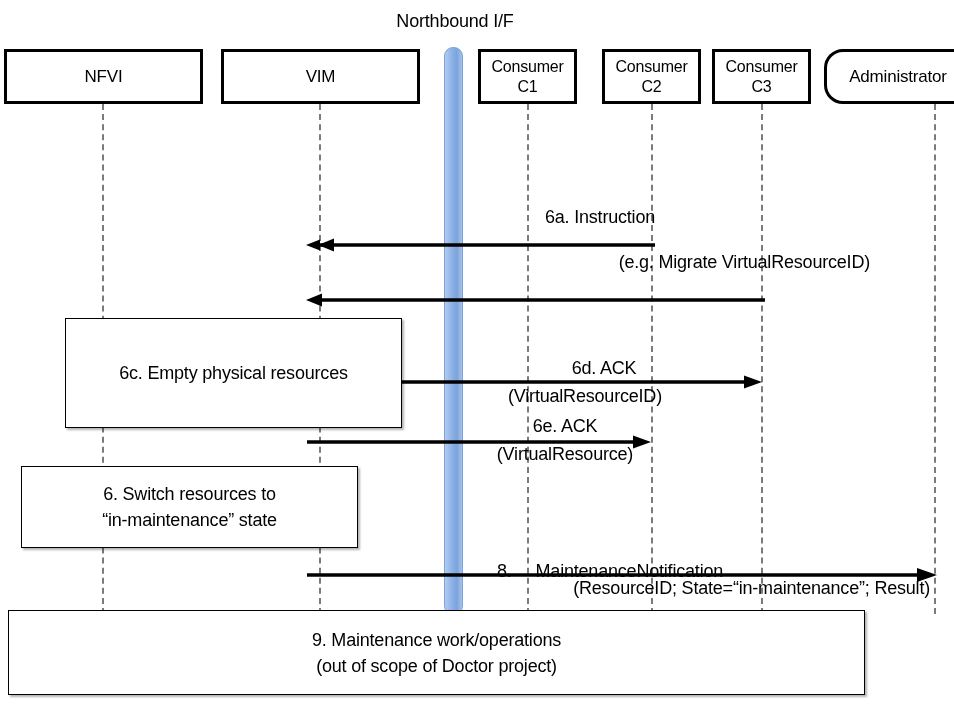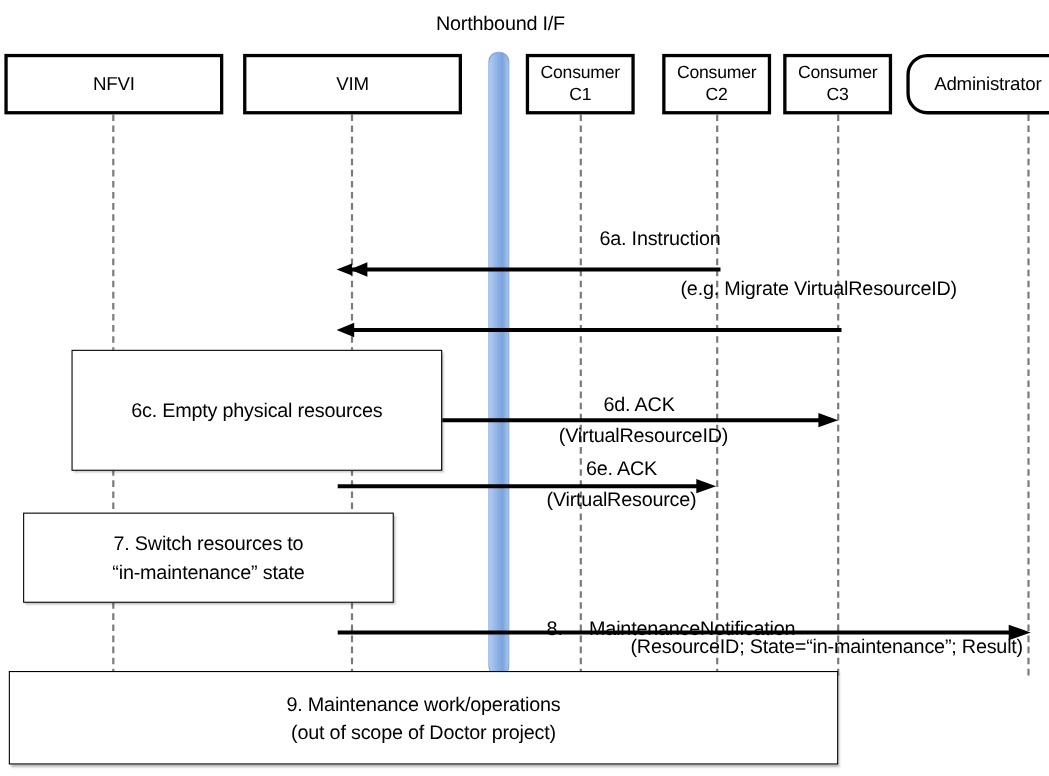--- a/index.html
+++ b/index.html
@@ -173,48 +173,48 @@
   <div class="note-box" style="left:21px; top:318px; width:337px; height:110px;margin-left:44px;">
     <span>6c. Empty physical resources</span>
   </div>
 
   <div class="msg-arrow" style="left:358px; top:375px; width:408px;">
     <svg width="408" height="14" viewBox="0 0 408 14">
       <line x1="0" y1="7" x2="396" y2="7" stroke="#000000" stroke-width="3.5"></line>
       <polygon points="404,7 386,0.5 386,13.5" fill="#000000"></polygon>
     </svg>
   </div>
-  <div class="msg-label" style="left:416px; top:356px; width:330px; text-align:center;">6d. ACK</div>
+  <div class="msg-label" style="left:439px; top:356px; width:330px; text-align:center;">6d. ACK</div>
   <div class="msg-label" style="left:400px; top:384px; width:370px; text-align:center;">(VirtualResourceID)</div>
 
   <div class="msg-arrow" style="left:307px; top:435px; width:350px;">
     <svg width="350" height="14" viewBox="0 0 350 14">
       <line x1="0" y1="7" x2="334" y2="7" stroke="#000000" stroke-width="3.5"></line>
       <polygon points="344,7 326,0.5 326,13.5" fill="#000000"></polygon>
     </svg>
   </div>
   <div class="msg-label" style="left:400px; top:414px; width:330px; text-align:center;">6e. ACK</div>
   <div class="msg-label" style="left:390px; top:442px; width:350px; ">(VirtualResource)</div>
 
   <div class="note-box" style="left:21px; top:466px; width:337px; height:82px;">
     <div>
-      <div>7. Switch resources to</div>
+      <div>6. Switch resources to</div>
       <div>“in-maintenance” state</div>
     </div>
   </div>
 
   <div class="msg-arrow" style="left:307px; top:568px; width:634px;">
     <svg width="634" height="14" viewBox="0 0 634 14">
       <line x1="0" y1="7" x2="620" y2="7" stroke="#000000" stroke-width="3.5"></line>
       <polygon points="630,7 610,0 610,14" fill="#000000"></polygon>
     </svg>
   </div>
   <div class="msg-label" style="left:330px; top:548px; width:560px; text-align:center;margin-top:11px;">8.&nbsp;&nbsp;&nbsp;&nbsp;&nbsp;MaintenanceNotification</div>
   <div class="msg-label" style="left:320px; top:576px; width:610px; text-align:right;">(ResourceID; State=“in-maintenance”; Result)</div>
 
-  <div class="note-box" style="left:8px; top:610px; width:754px; height:85px;">
+  <div class="note-box" style="left:8px; top:610px; width:857px; height:85px;">
     <div>
       <div>9. Maintenance work/operations</div>
       <div>(out of scope of Doctor project)</div>
     </div>
   </div>
 
 </div>
 
 </body></html>

